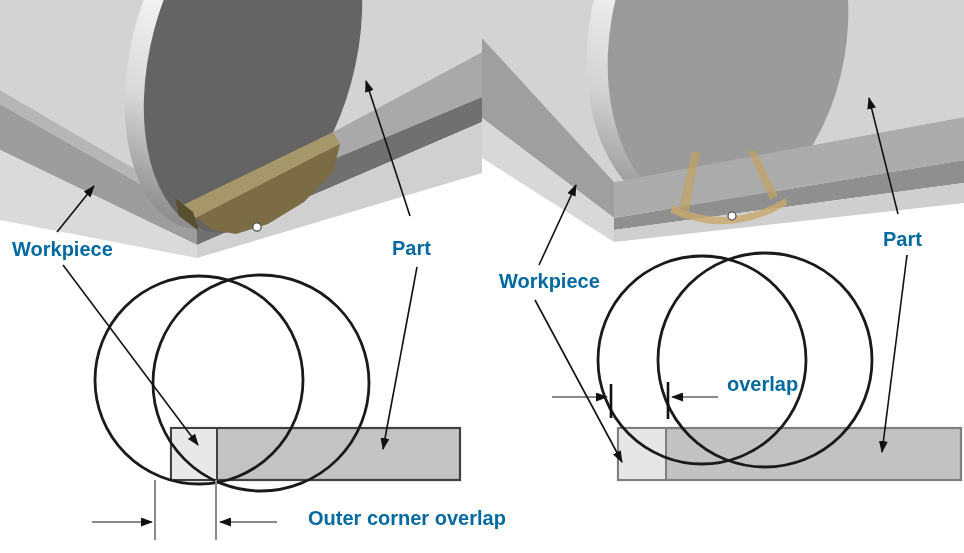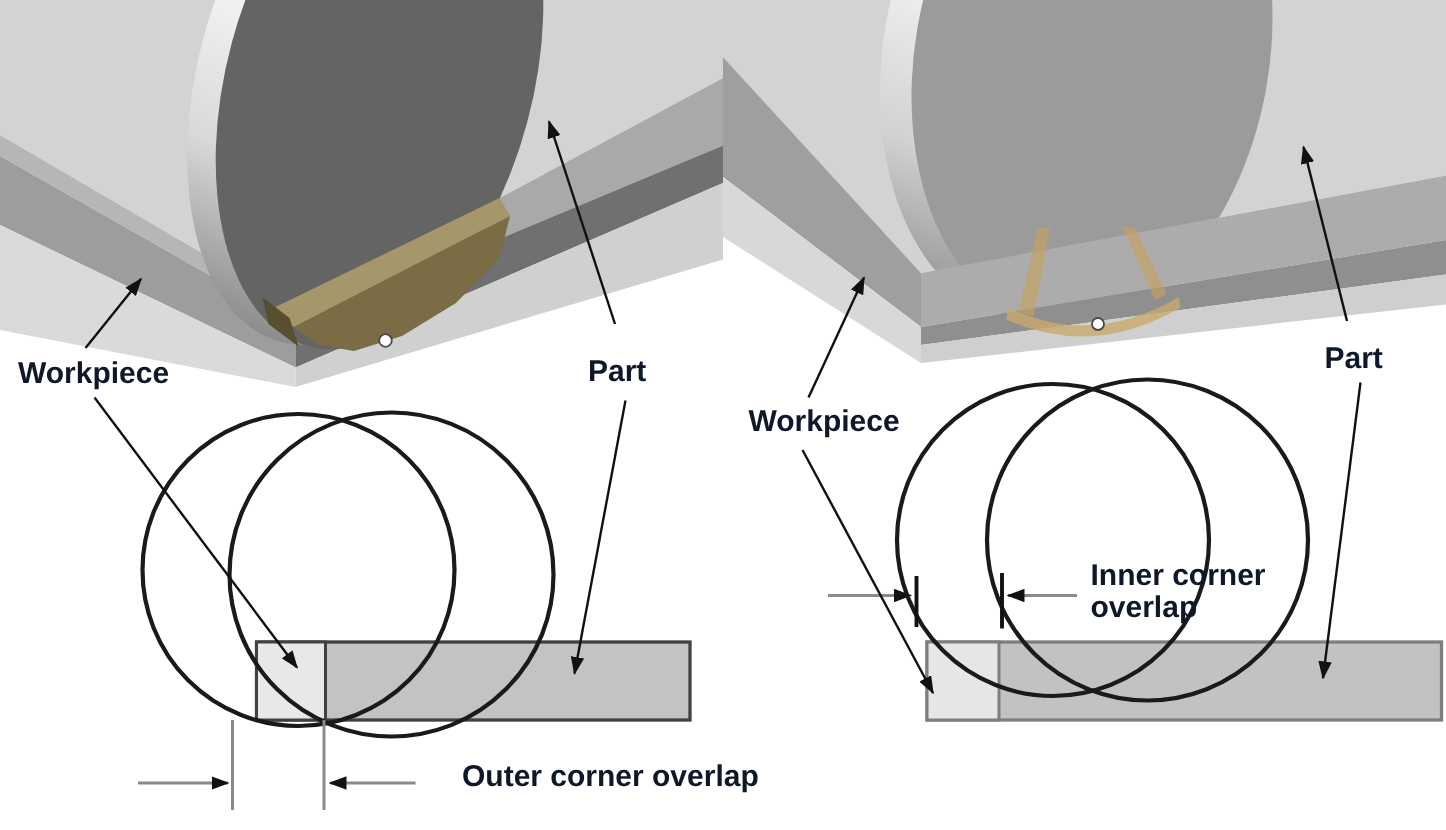--- a/index.html
+++ b/index.html
@@ -3,21 +3,21 @@
 <meta charset="utf-8">
 <style>
   html,body{margin:0;padding:0;background:#fff;}
   .canvas{
     position:relative;width:964px;height:553px;background:#fff;overflow:hidden;
     font-family:"Liberation Sans",sans-serif;
   }
   .canvas svg{position:absolute;left:0;top:0;}
   .lbl{
     position:absolute;font-weight:bold;font-size:20px;line-height:21px;
-    color:#0f172a;white-space:nowrap;letter-spacing:0;
+    color:#0369a1;white-space:nowrap;letter-spacing:0;
   }
 </style>
 </head>
 <body>
 
 <div class="canvas">
 
 <svg width="964" height="553" viewBox="0 0 964 553">
   <defs>
     <marker id="ah" markerUnits="userSpaceOnUse" markerWidth="12" markerHeight="9" viewBox="0 0 12 9" refX="11" refY="4.5" orient="auto-start-reverse">
@@ -122,17 +122,16 @@
 
   <div class="lbl" style="left:392px;top:238px;">Part</div>
 
   <div class="lbl" style="left:282px;top:508px;margin-left:26px;">Outer corner overlap</div>
 
   <div class="lbl" style="left:499px;top:271px;">Workpiece</div>
 
   <div class="lbl" style="left:883px;top:229px;">Part</div>
 
   <div class="lbl" style="left:727px;top:374px;">
-    <div>Inner corner</div>
     <div>overlap</div>
   </div>
 
 </div>
 
 </body></html>

